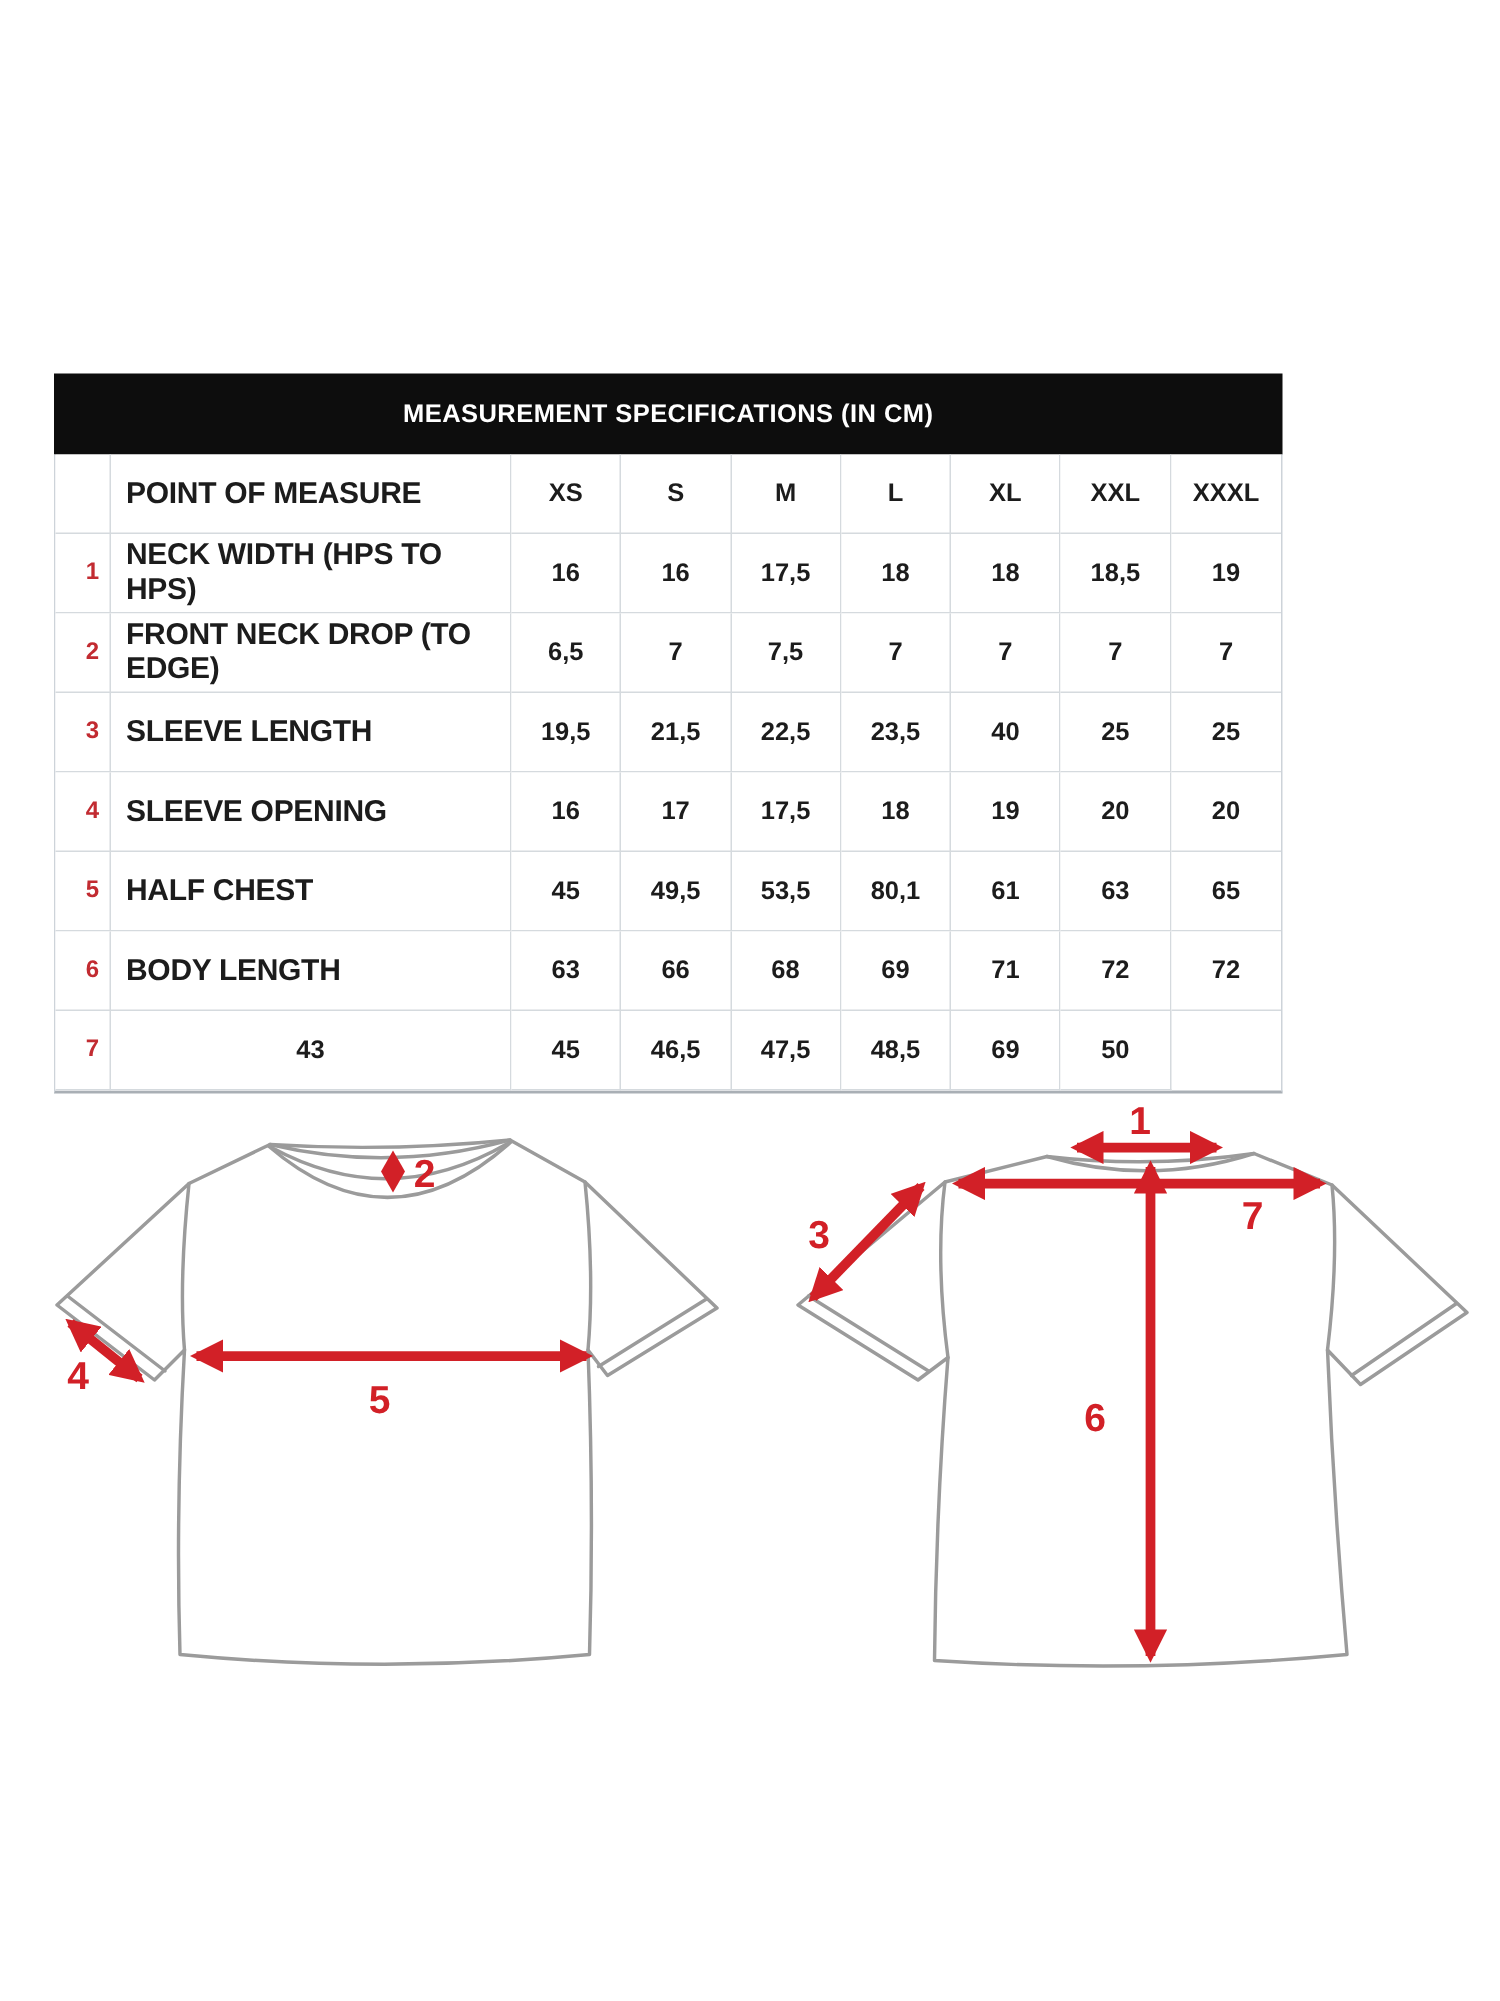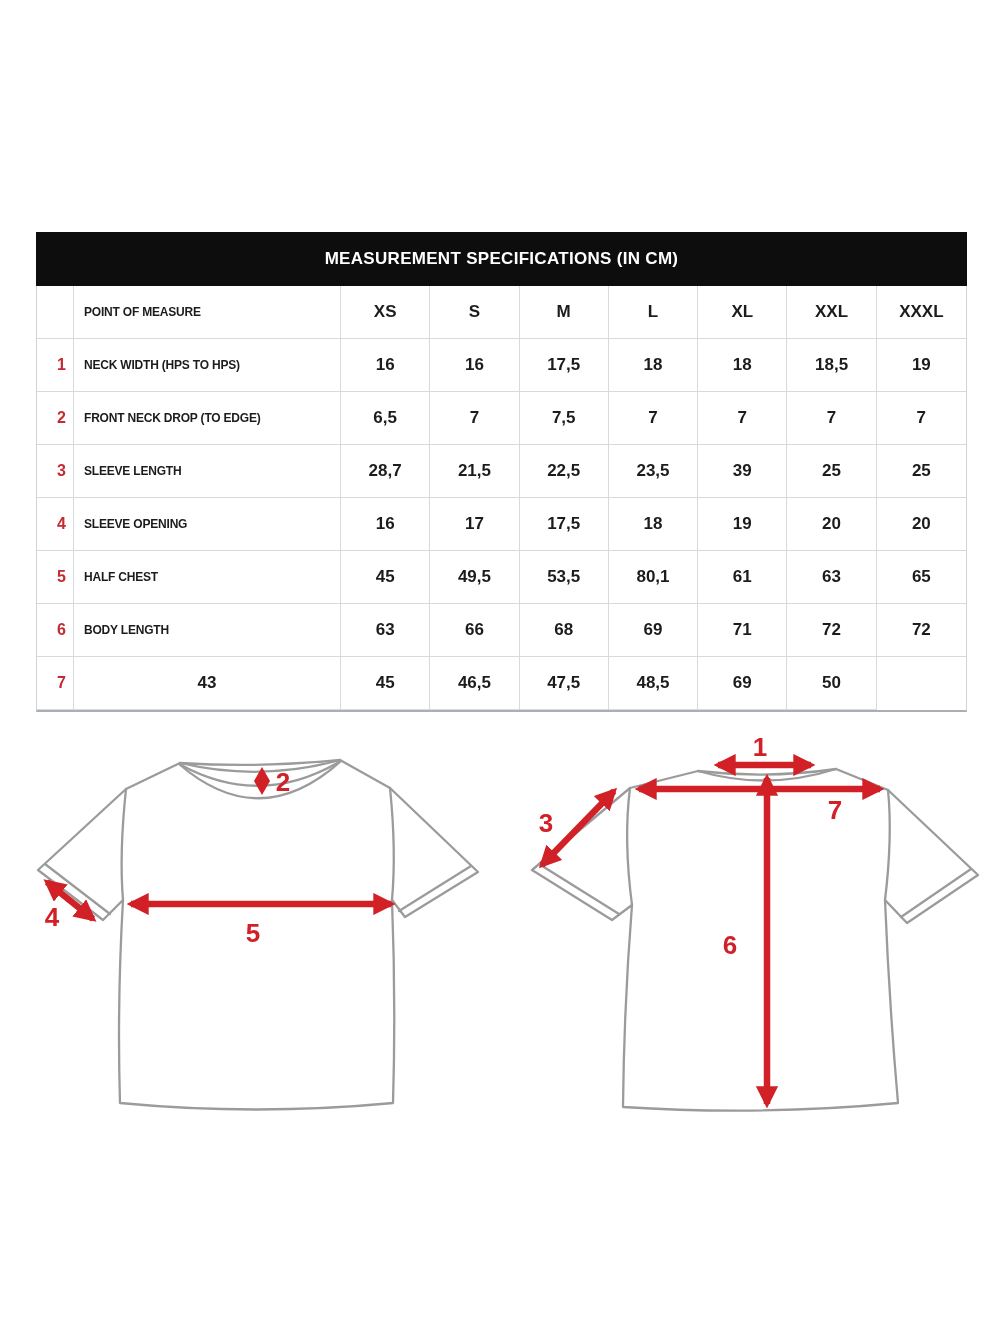--- a/index.html
+++ b/index.html
@@ -5,21 +5,21 @@
   html,body{margin:0;padding:0;background:#ffffff;}
   .page{
     position:relative;
     width:1000px;height:1334px;
     background:#ffffff;
     font-family:"Liberation Sans", sans-serif;
     overflow:hidden;
   }
   
   .spec-table{
-    position:absolute;left:36px;top:232px;width:931px;
+    position:absolute;left:36px;top:249px;width:819px;
   }
   .tbl-title{
     height:54px;background:#0d0d0d;color:#ffffff;
     display:flex;align-items:center;justify-content:center;
     font-size:17px;font-weight:700;letter-spacing:.3px;
   }
   .grid{
     display:grid;
     grid-template-columns:37px 267px repeat(7,1fr);
     border-left:1px solid #cdd3d9;
@@ -29,21 +29,21 @@
   .cell{
     border-right:1px solid #d5dade;
     border-bottom:1px solid #d5dade;
     display:flex;align-items:center;
     height:52px;
     font-weight:700;color:#1c1c1c;font-size:17px;
     background:#fff;
   }
   .cell:nth-child(9n){border-right:none;}
   .num{justify-content:flex-end;padding-right:7px;color:#c22b31;font-size:16px;}
-  .lbl{padding-left:10px;font-size:12px;letter-spacing:-.2px;}
+  .lbl{padding-left:10px;font-size:20px;letter-spacing:-.2px;}
   .val{justify-content:center;}
   .head{justify-content:center;}
   .head.lbl{justify-content:flex-start;}
   
   .diagram{position:absolute;}
   .front-d{left:25px;top:742px;width:470px;height:390px;}
   .back-d{left:515px;top:735px;width:470px;height:400px;}
   svg{display:block;}
   .shirt{fill:#ffffff;stroke:#9b9b9b;stroke-width:2.3;stroke-linejoin:round;}
   .seam{fill:none;stroke:#9b9b9b;stroke-width:2.3;stroke-linecap:round;}
@@ -84,25 +84,25 @@
       <div class="cell val">6,5</div>
       <div class="cell val">7</div>
       <div class="cell val">7,5</div>
       <div class="cell val">7</div>
       <div class="cell val">7</div>
       <div class="cell val">7</div>
       <div class="cell val">7</div>
 
       <div class="cell num">3</div>
       <div class="cell lbl">SLEEVE LENGTH</div>
-      <div class="cell val">28,7</div>
+      <div class="cell val">19,5</div>
       <div class="cell val">21,5</div>
       <div class="cell val">22,5</div>
       <div class="cell val">23,5</div>
-      <div class="cell val">39</div>
+      <div class="cell val">40</div>
       <div class="cell val">25</div>
       <div class="cell val">25</div>
 
       <div class="cell num">4</div>
       <div class="cell lbl">SLEEVE OPENING</div>
       <div class="cell val">16</div>
       <div class="cell val">17</div>
       <div class="cell val">17,5</div>
       <div class="cell val">18</div>
       <div class="cell val">19</div>

